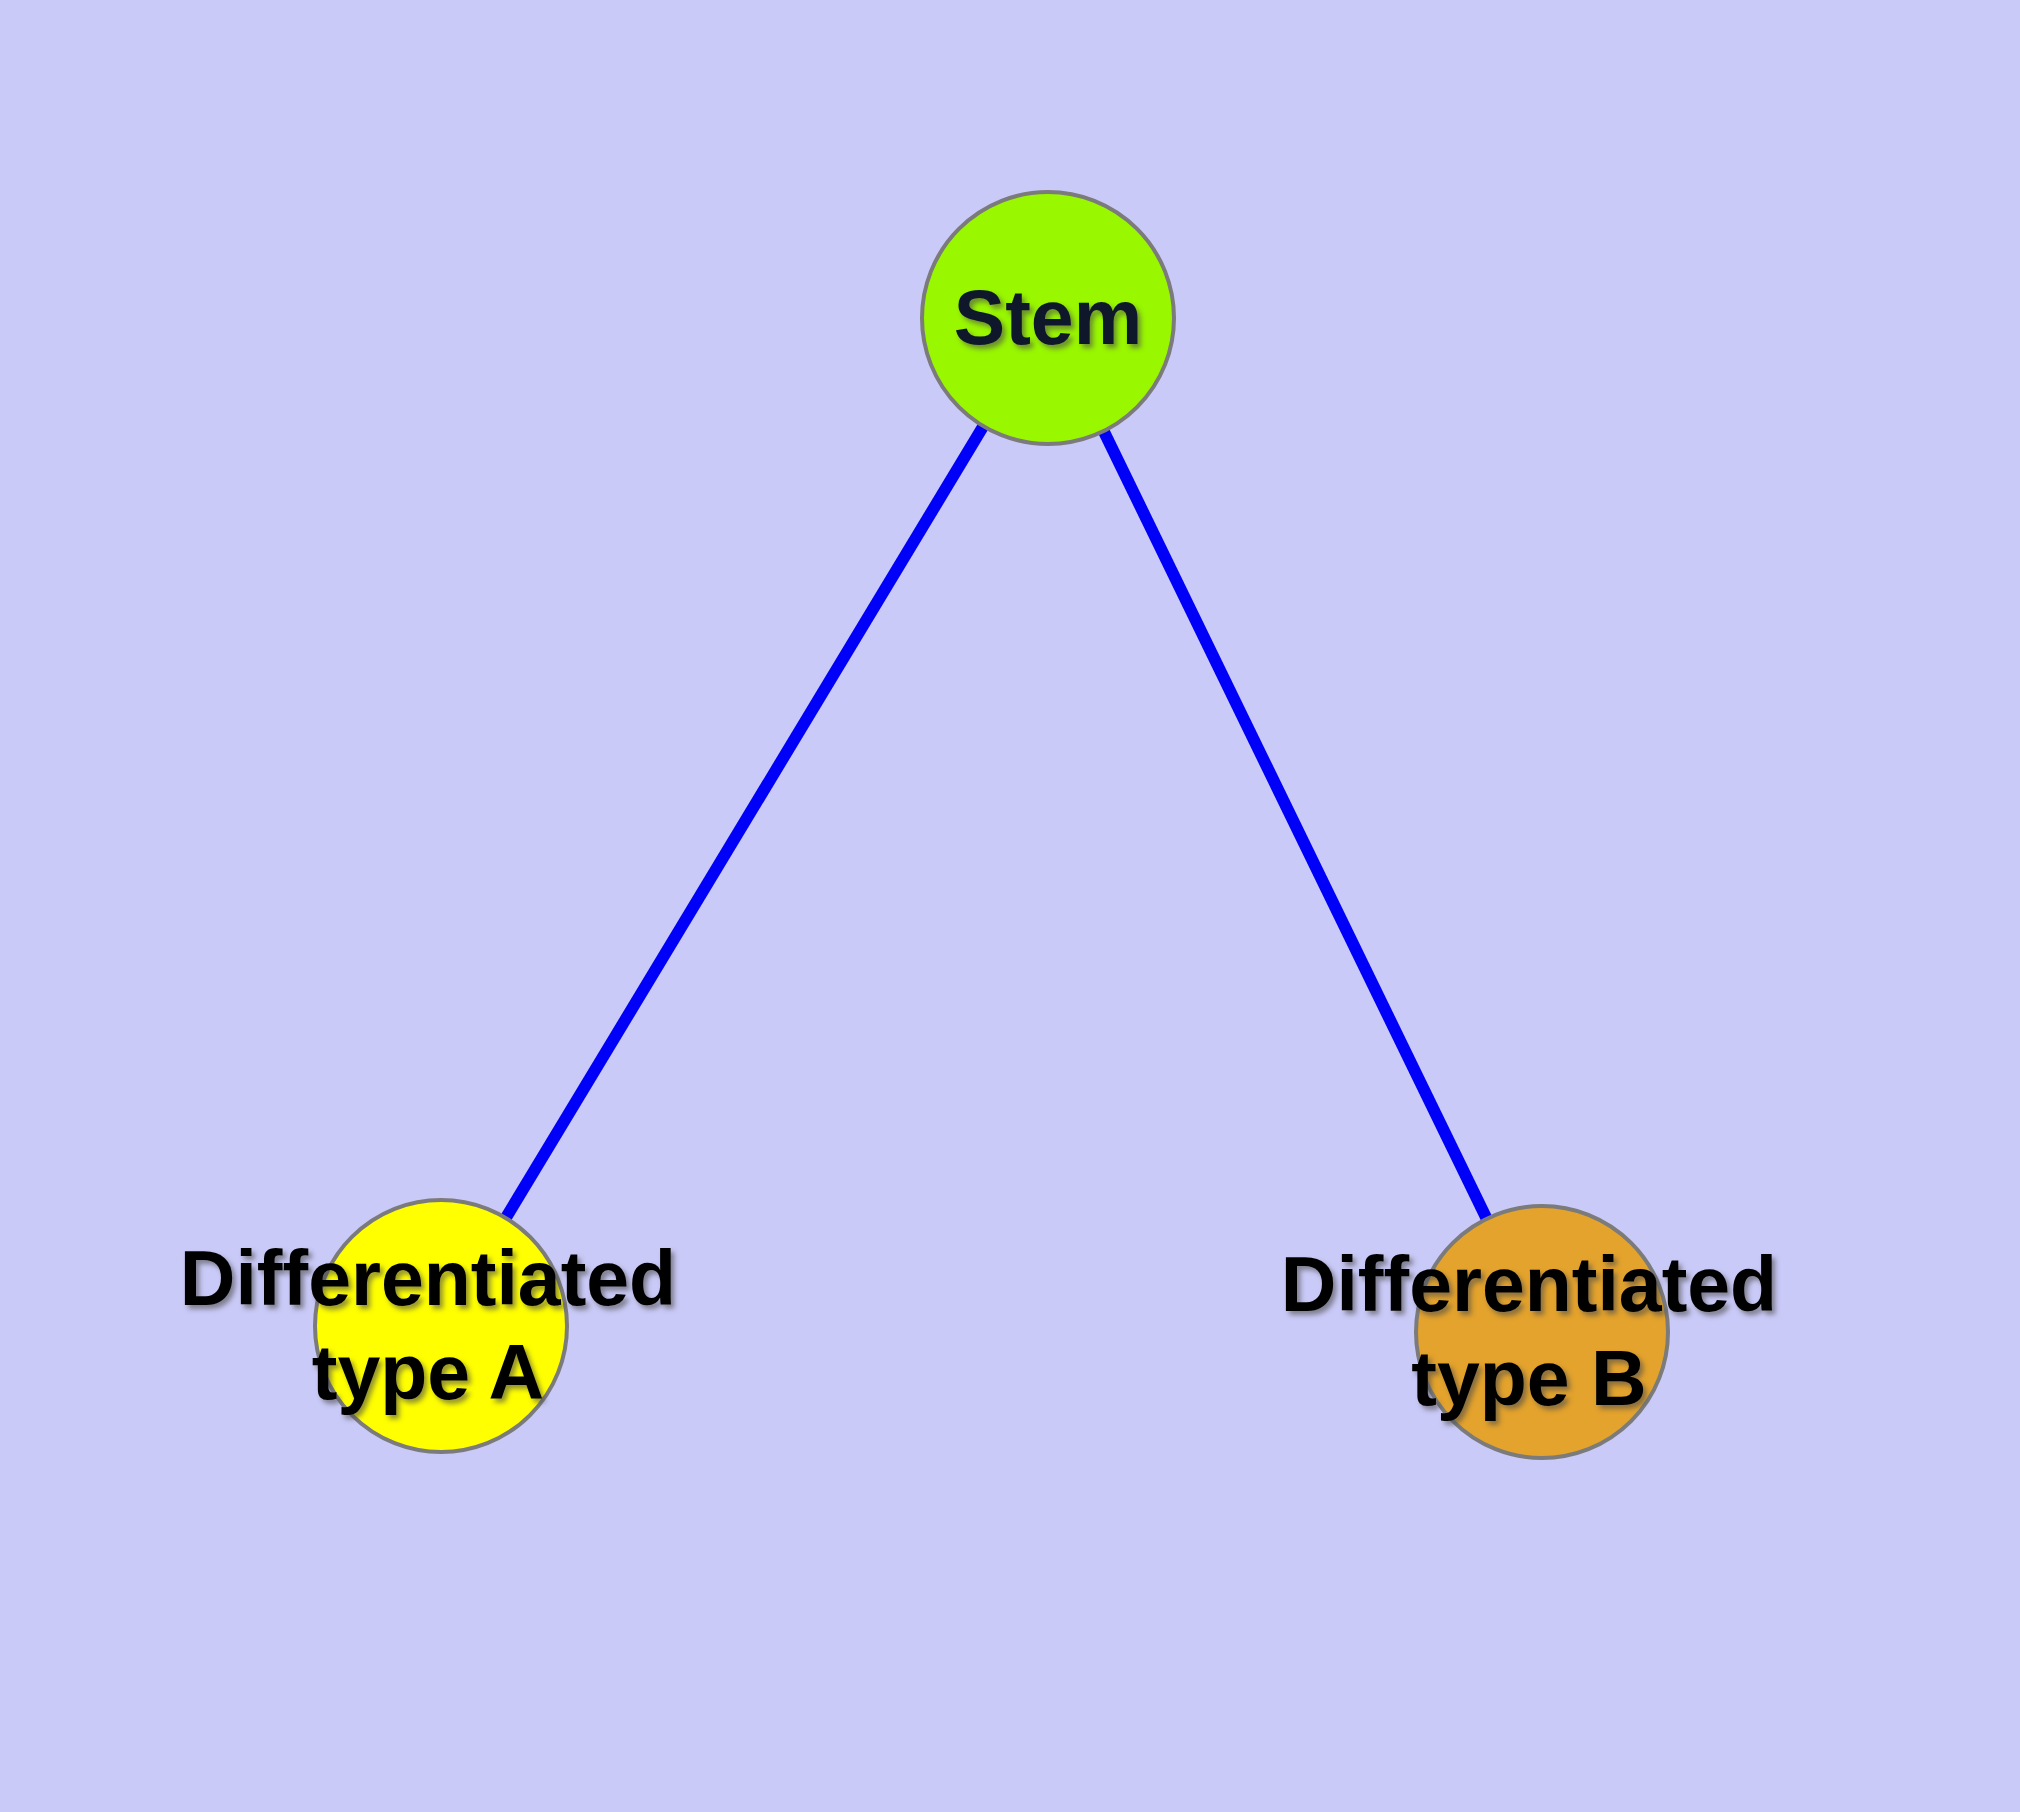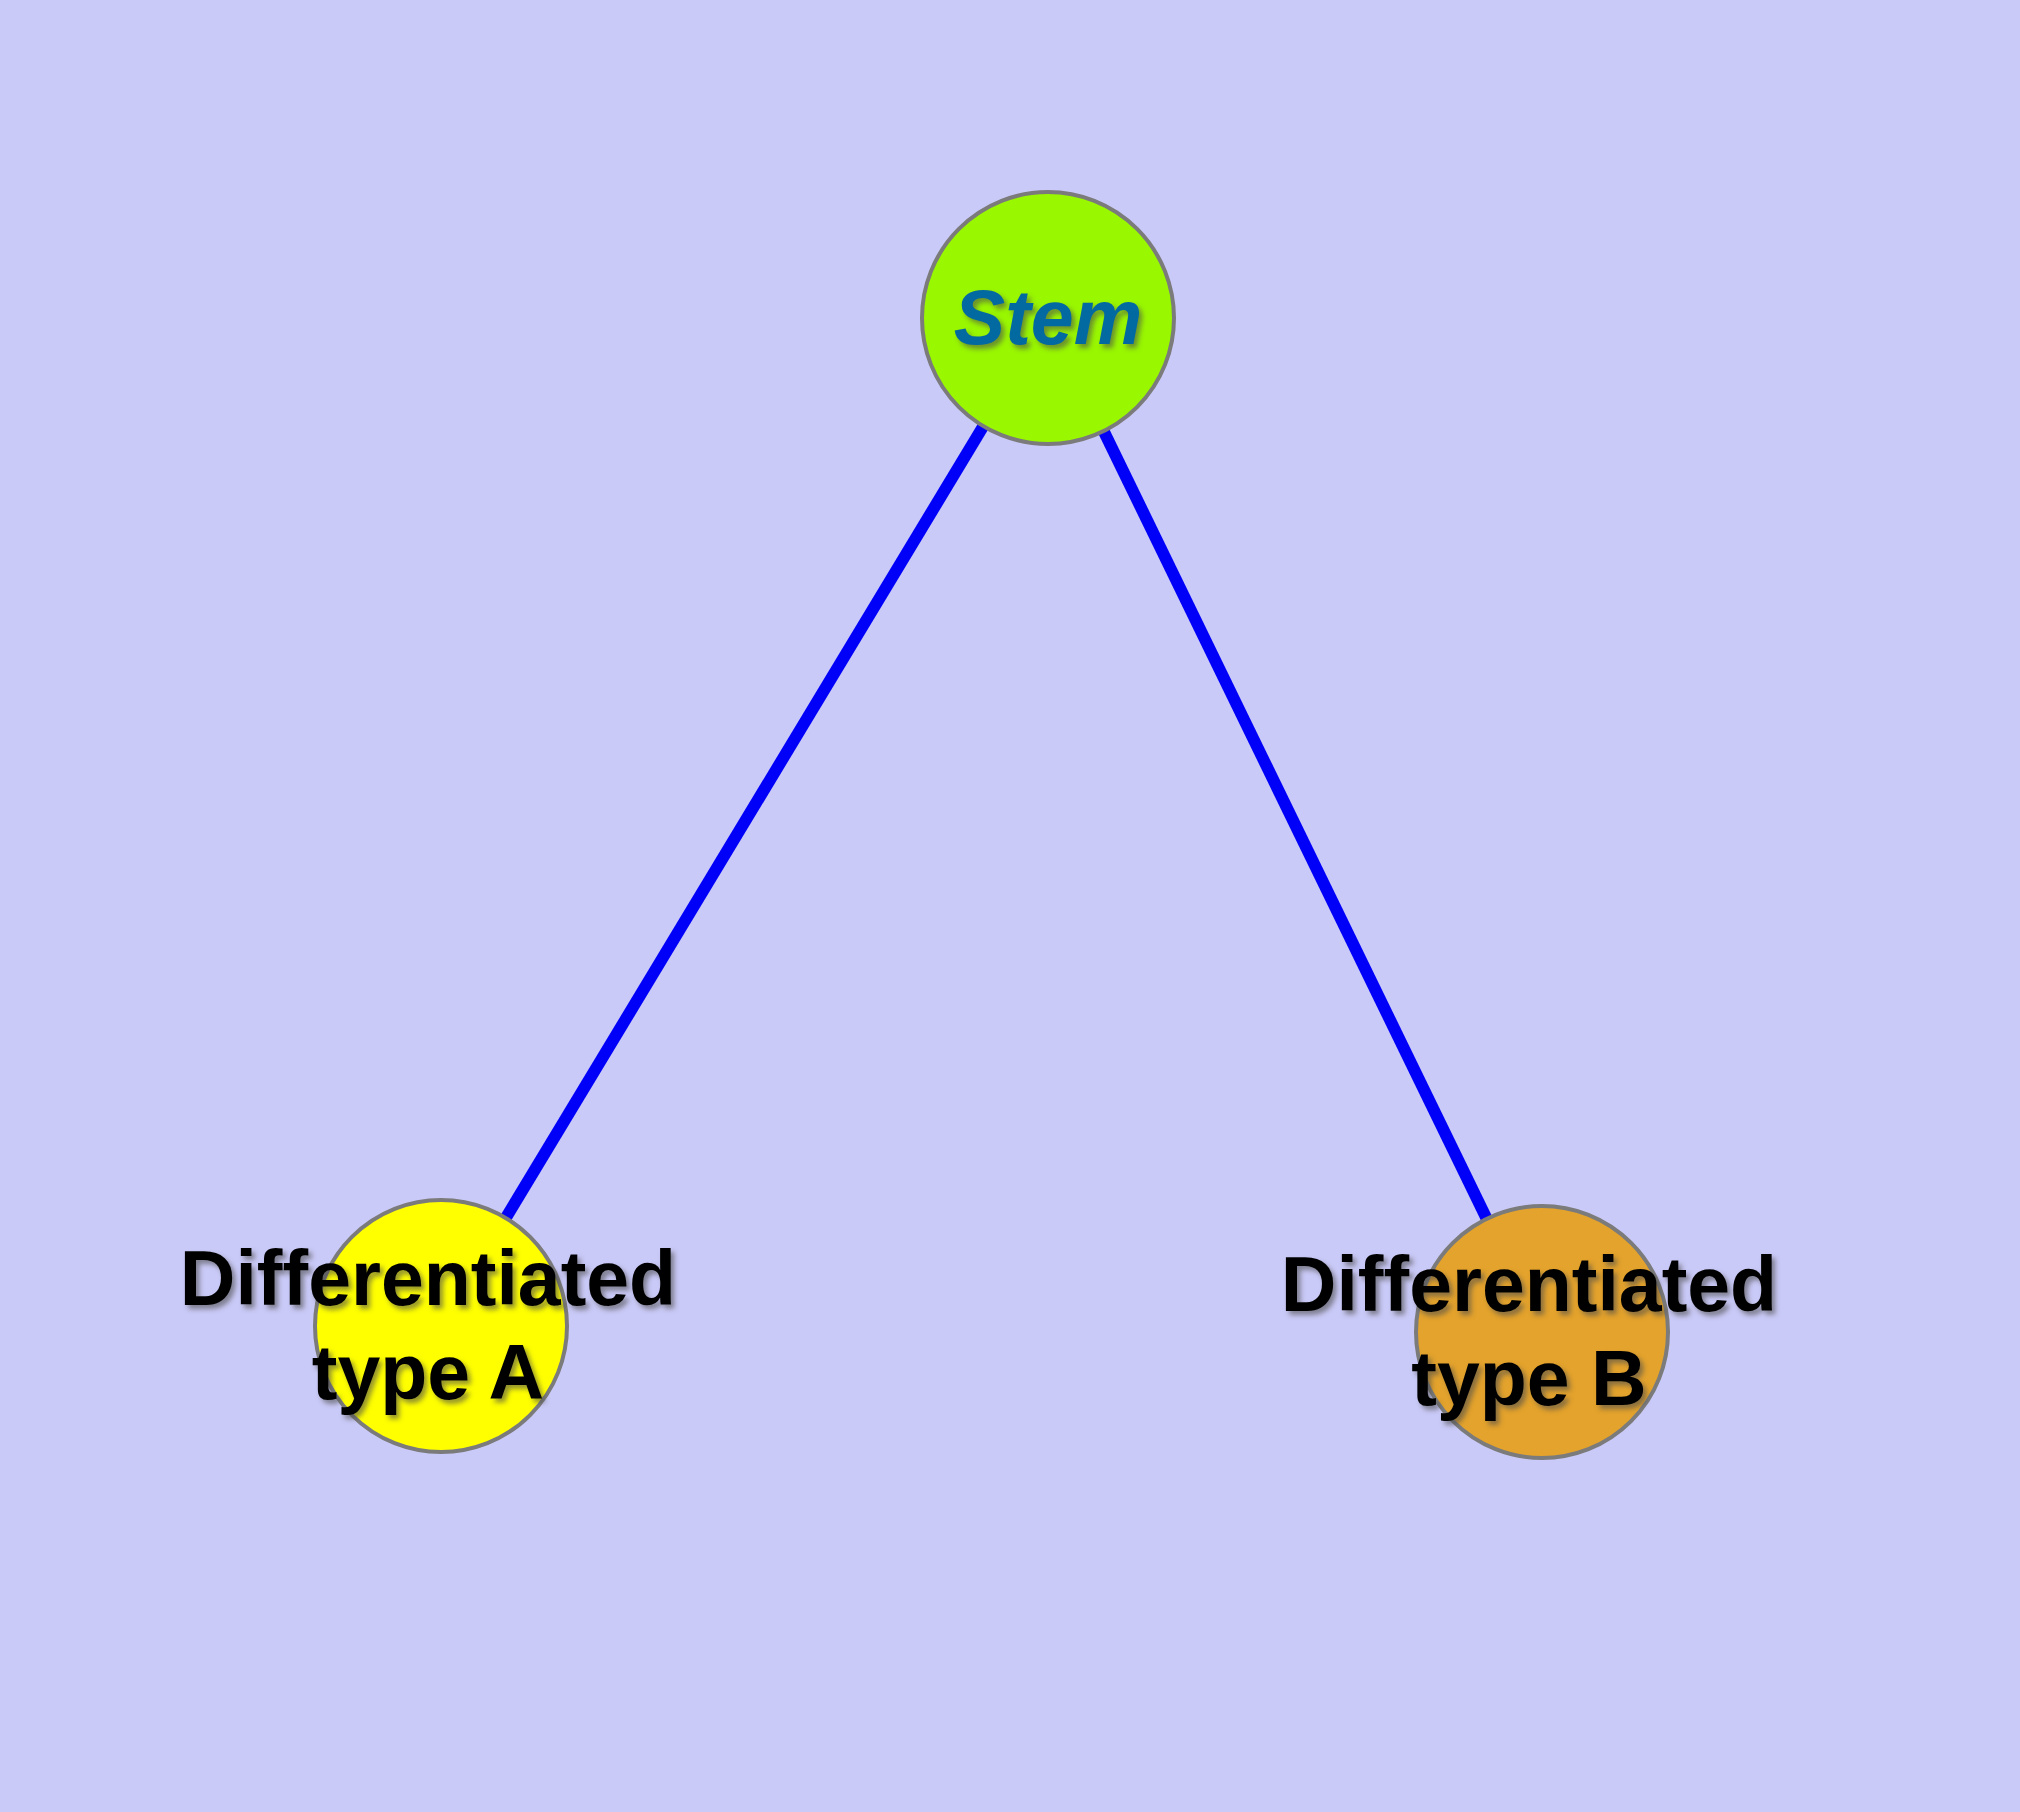--- a/index.html
+++ b/index.html
@@ -56,21 +56,21 @@
     <line x1="1237" y1="375" x2="520" y2="1564" stroke-width="14" style="stroke: rgb(0, 0, 248);"></line>
     <line x1="1237" y1="375" x2="1819" y2="1572" stroke-width="14" style="stroke: rgb(0, 0, 248);"></line>
   </svg>
 
   <div class="node node--stem" style="background: rgb(153, 247, 0); border-color: rgb(123, 123, 123);"></div>
 
   <div class="node node--a" style="background: rgb(255, 255, 0); border-color: rgb(123, 123, 123);"></div>
 
   <div class="node node--b" style="background: rgb(228, 163, 44); border-color: rgb(123, 123, 123);"></div>
 
-  <div class="node-label label--stem" style="color: #0369a1; font-style: italic;">Stem</div>
+  <div class="node-label label--stem" style="color: #0f172a;">Stem</div>
 
   <div class="node-label label--a" style="color: rgb(0, 0, 0);">Differentiated
 type A</div>
 
   <div class="node-label label--b" style="color: rgb(0, 0, 0);">Differentiated
 type B</div>
 
 </div>
 
 

